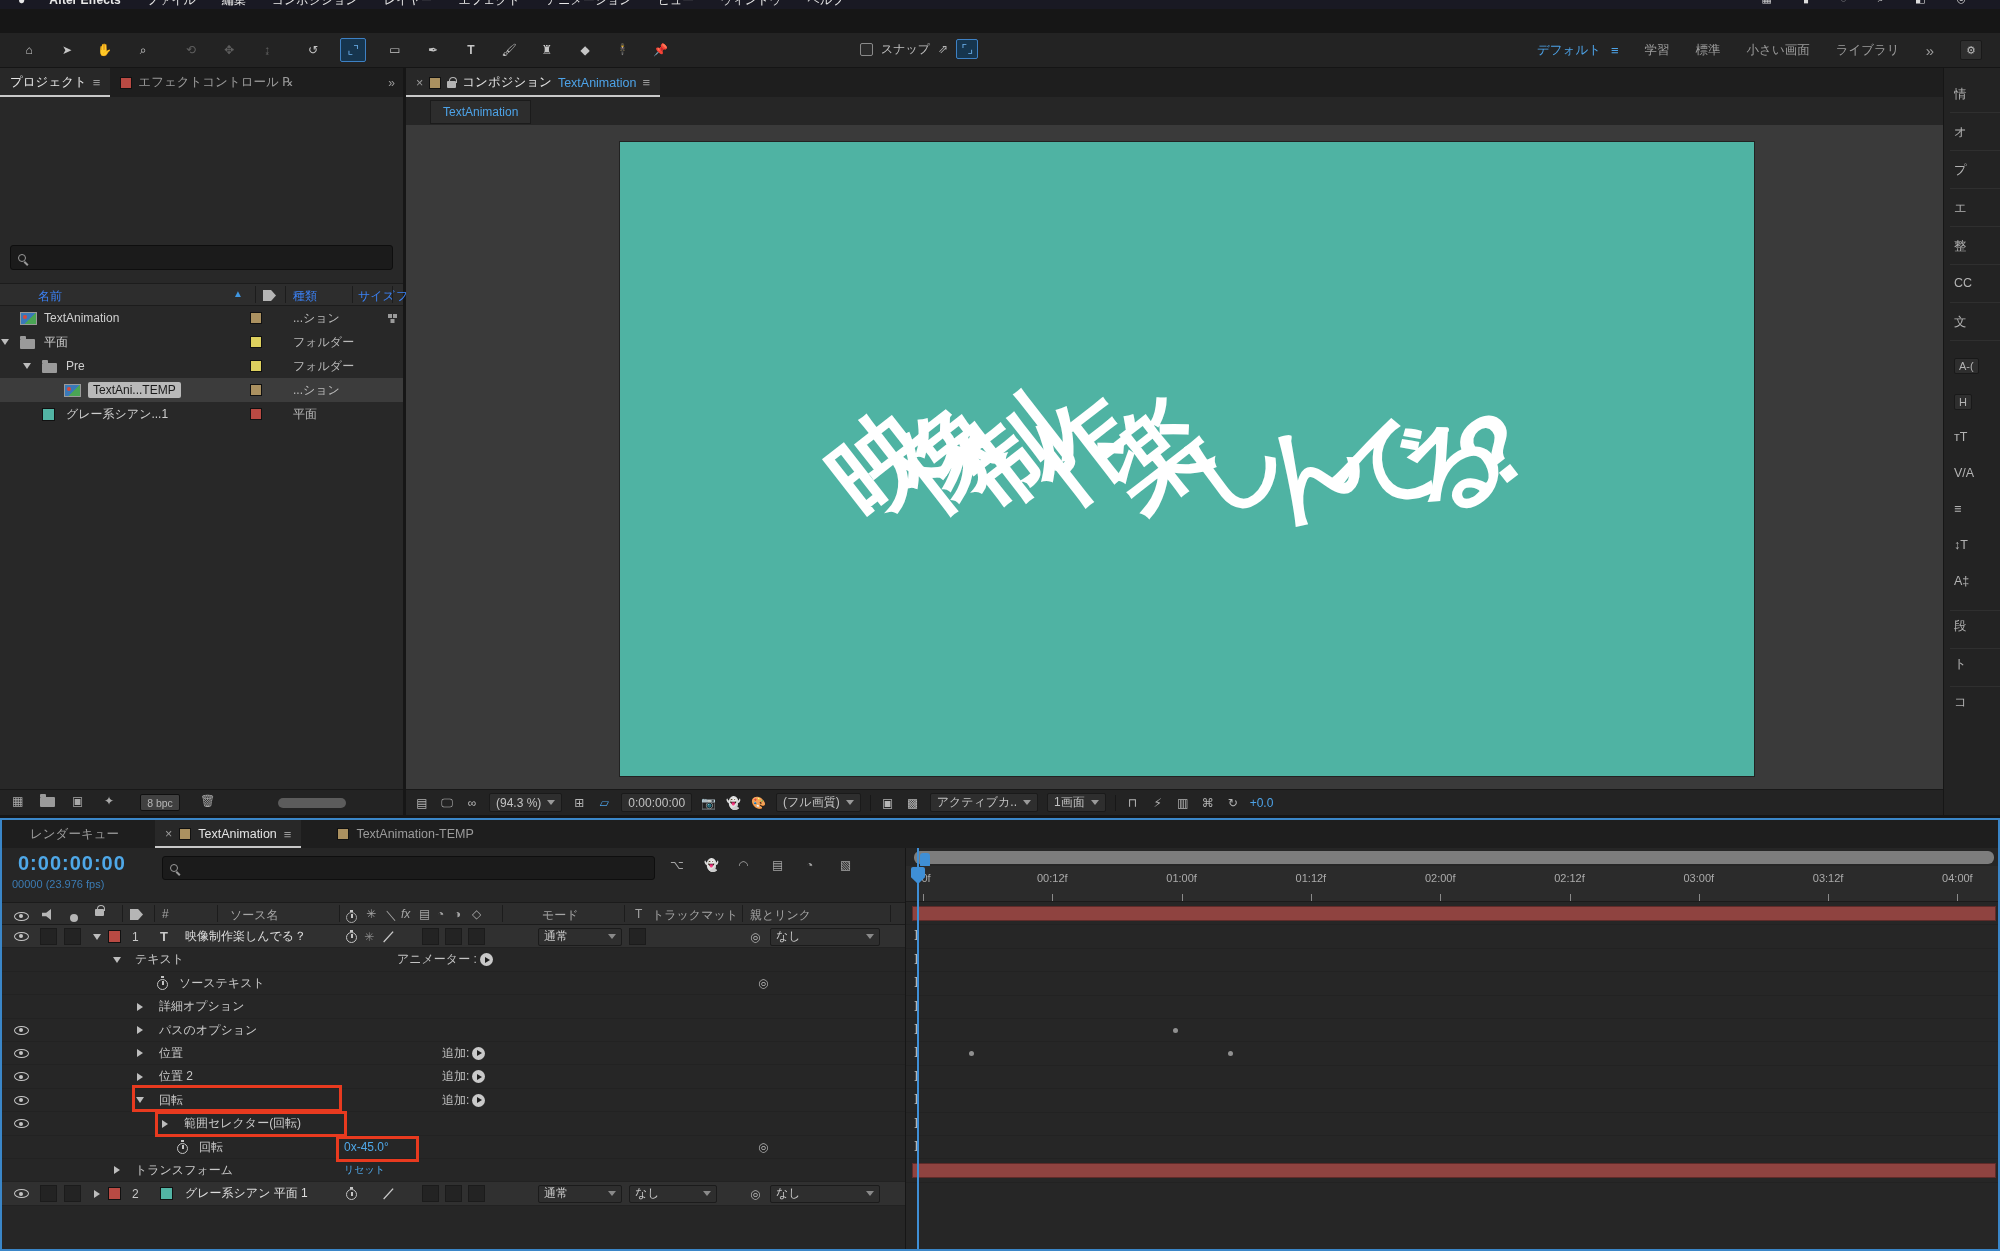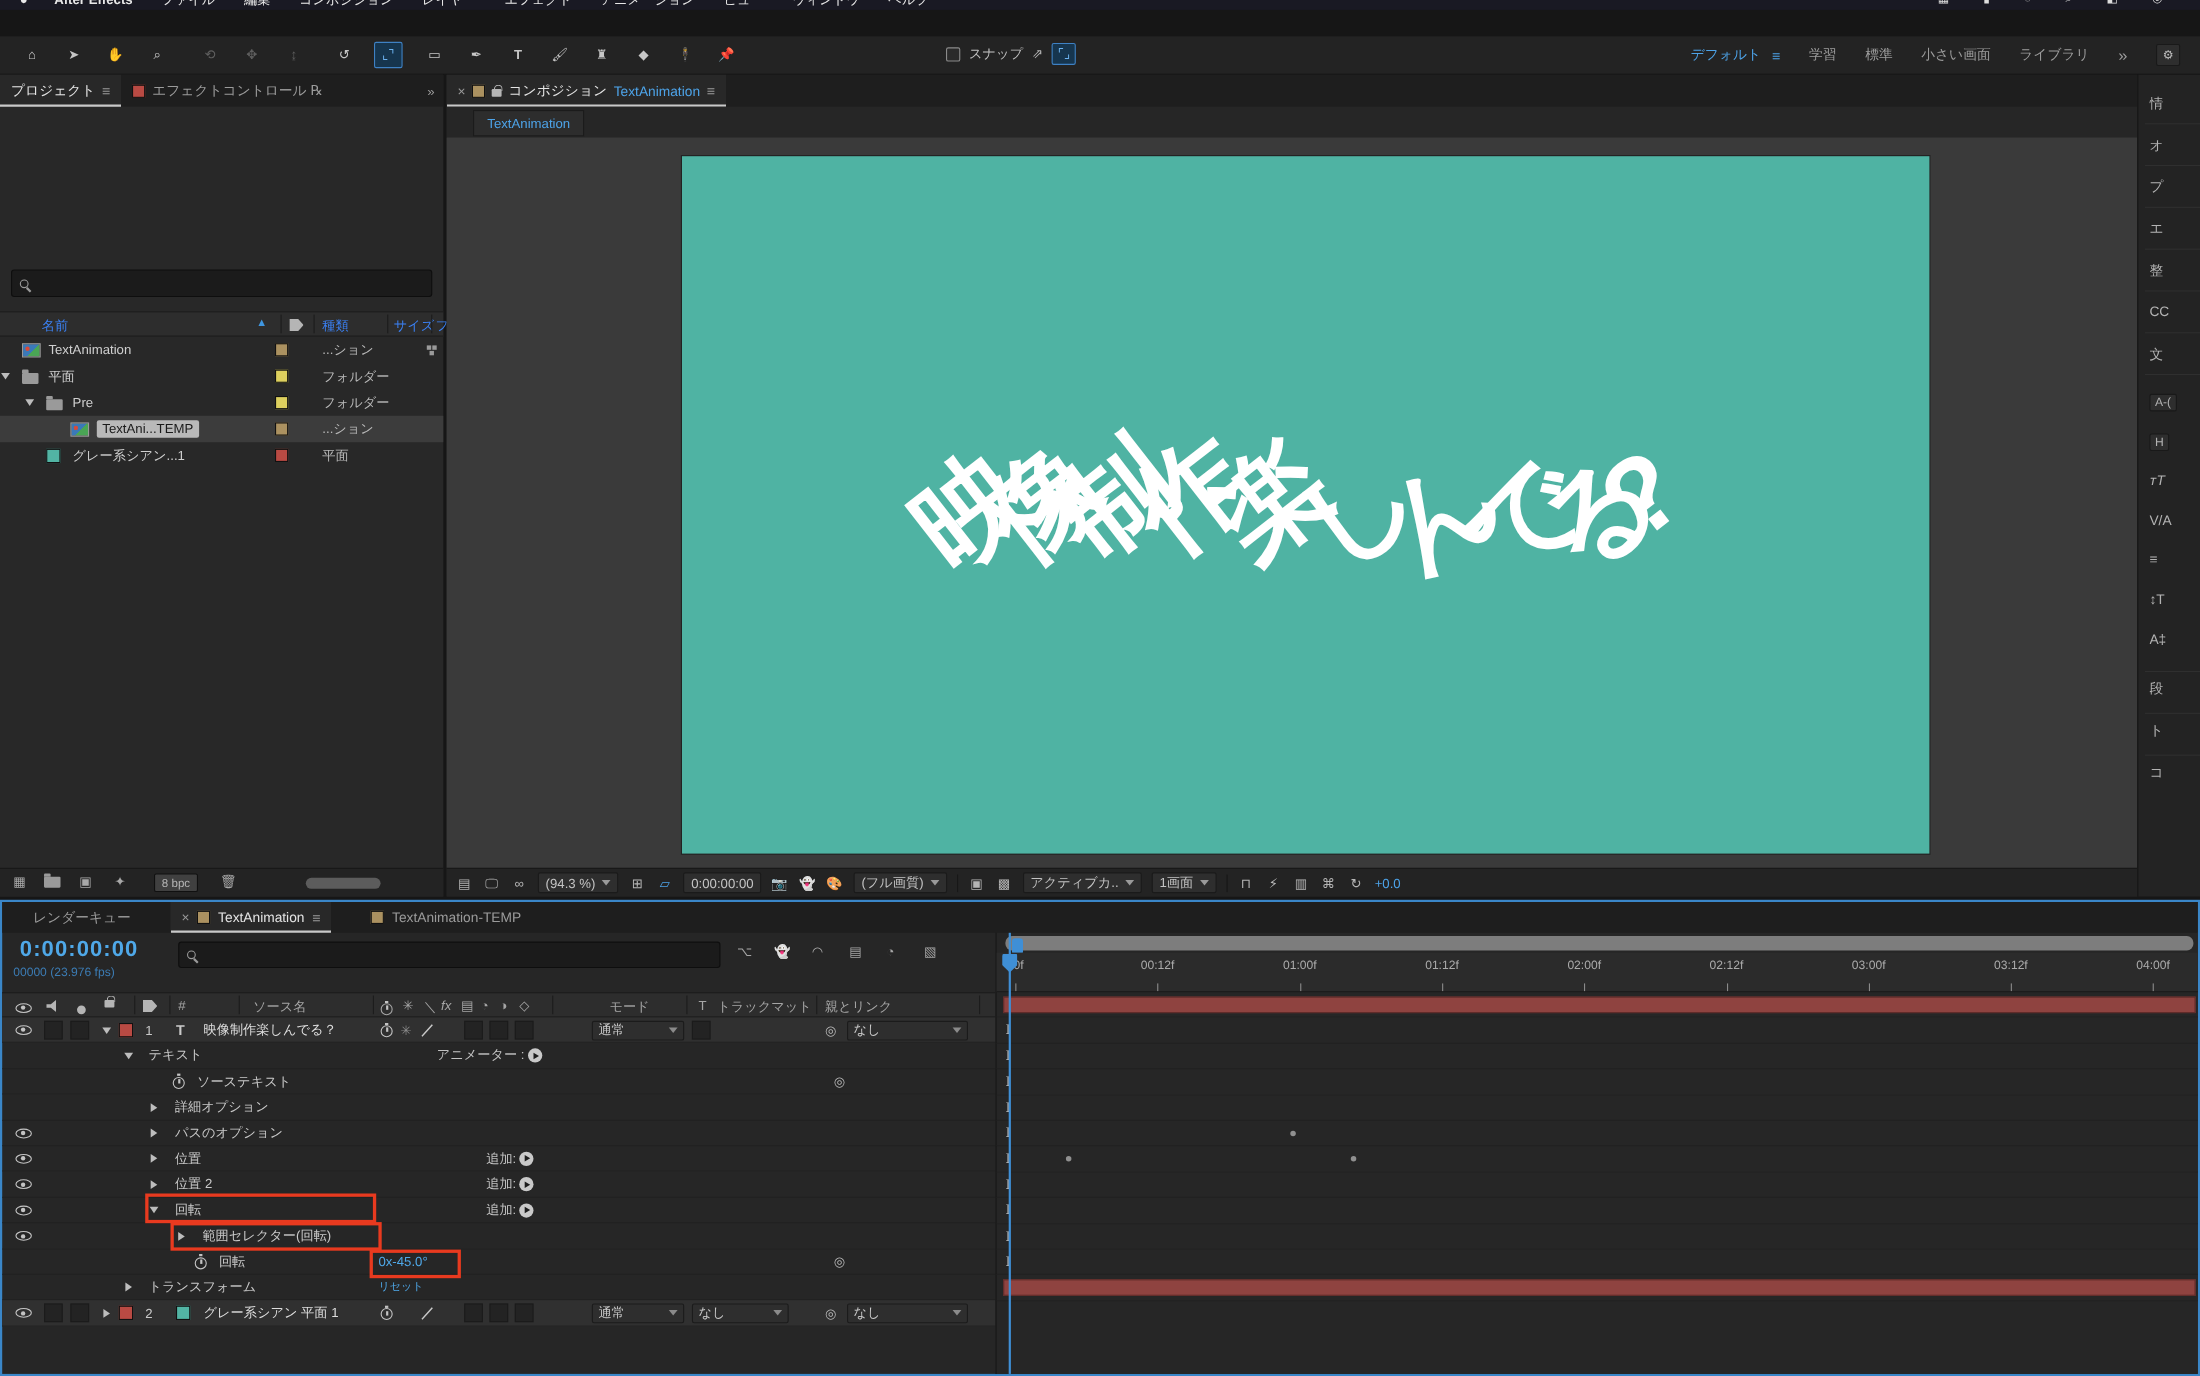--- a/index.html
+++ b/index.html
@@ -385,21 +385,21 @@
       <div class="ditem" style="top: 132px;">エ</div>
       <div class="dsep" style="top: 158px;"></div>
       <div class="ditem" style="top: 170px;">整</div>
       <div class="dsep" style="top: 196px;"></div>
       <div class="ditem" style="top: 208px;">CC</div>
       <div class="dsep" style="top: 234px;"></div>
       <div class="ditem" style="top: 246px;">文</div>
       <div class="dsep" style="top: 272px;"></div>
       <div class="ditem boxed" style="top: 290px;">A-(</div>
       <div class="ditem boxed" style="top: 326px;">H</div>
-      <div class="ditem" style="top: 362px; font-style: italic;">ᴛT</div>
+      <div class="ditem" style="top: 362px;">ᴛT</div>
       <div class="ditem" style="top: 398px;">V/A</div>
       <div class="ditem" style="top: 434px;">≡</div>
       <div class="ditem" style="top: 470px;">↕T</div>
       <div class="ditem" style="top: 506px;">A‡</div>
       <div class="dsep" style="top: 542px;"></div>
       <div class="ditem" style="top: 550px;">段</div>
       <div class="dsep" style="top: 580px;"></div>
       <div class="ditem" style="top: 588px;">ト</div>
       <div class="dsep" style="top: 618px;"></div>
       <div class="ditem" style="top: 626px;">コ</div>
@@ -448,21 +448,21 @@
       <div class="sep" style="left:337px;"></div>
       <div class="c" style="left:344px;top:7px;"><span class="ic ic-sw" style="border-color:#a5a5a5;"></span></div>
       <div class="c" style="left:364px;">✳</div>
       <div class="c" style="left:383px;">＼</div>
       <div class="c" style="left:399px;font-style:italic;">fx</div>
       <div class="c" style="left:417px;">▤</div>
       <div class="c" style="left:435px;">◔</div>
       <div class="c" style="left:452px;">◑</div>
       <div class="c" style="left:470px;">◇</div>
       <div class="sep" style="left:500px;"></div>
-      <div class="c" style="left:552px;">モード</div>
+      <div class="c" style="left:540px;">モード</div>
       <div class="sep" style="left:622px;"></div>
       <div class="c" style="left:633px;">T</div>
       <div class="c" style="left:650px;">トラックマット</div>
       <div class="sep" style="left:740px;"></div>
       <div class="c" style="left:748px;">親とリンク</div>
       <div class="sep" style="left:888px;"></div>
     </div>
     <div id="tl-rows">
         <div class="trow layer">
           <div class="a" style="left: 12px;">

